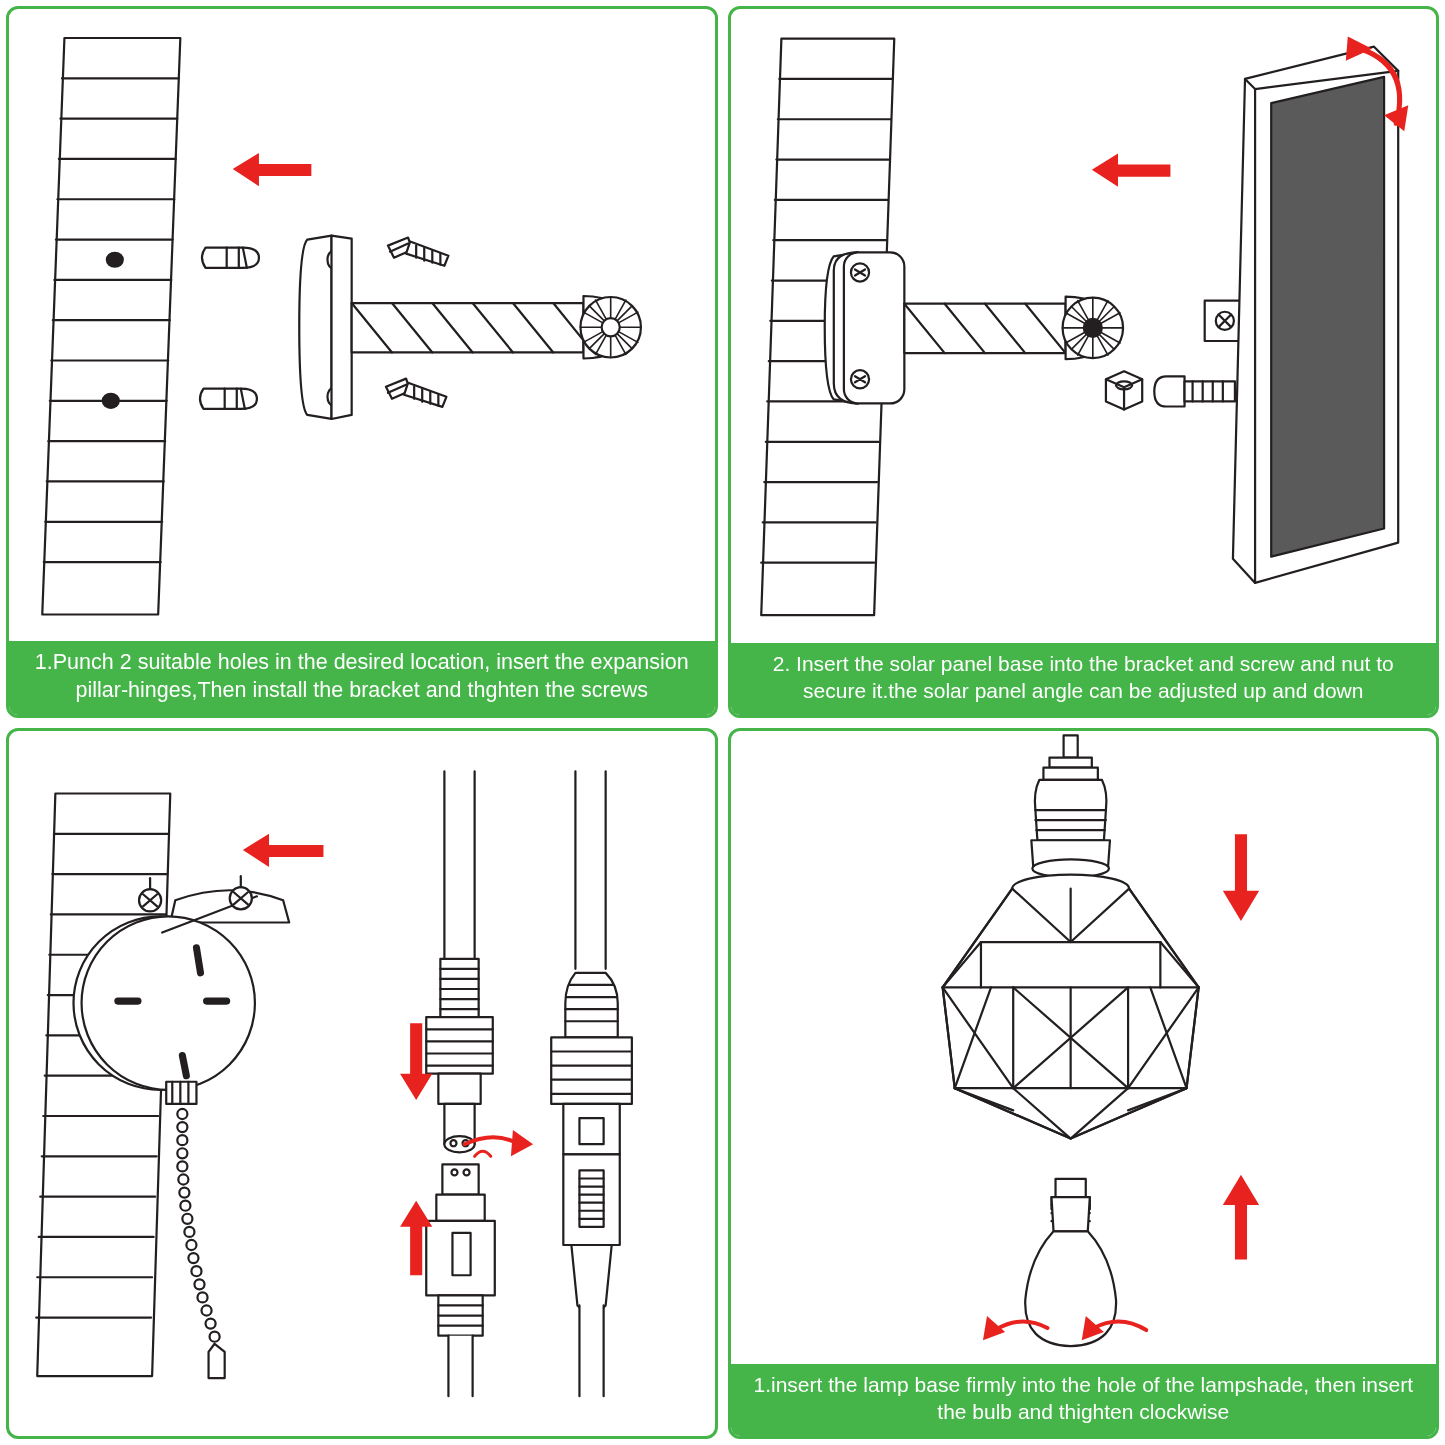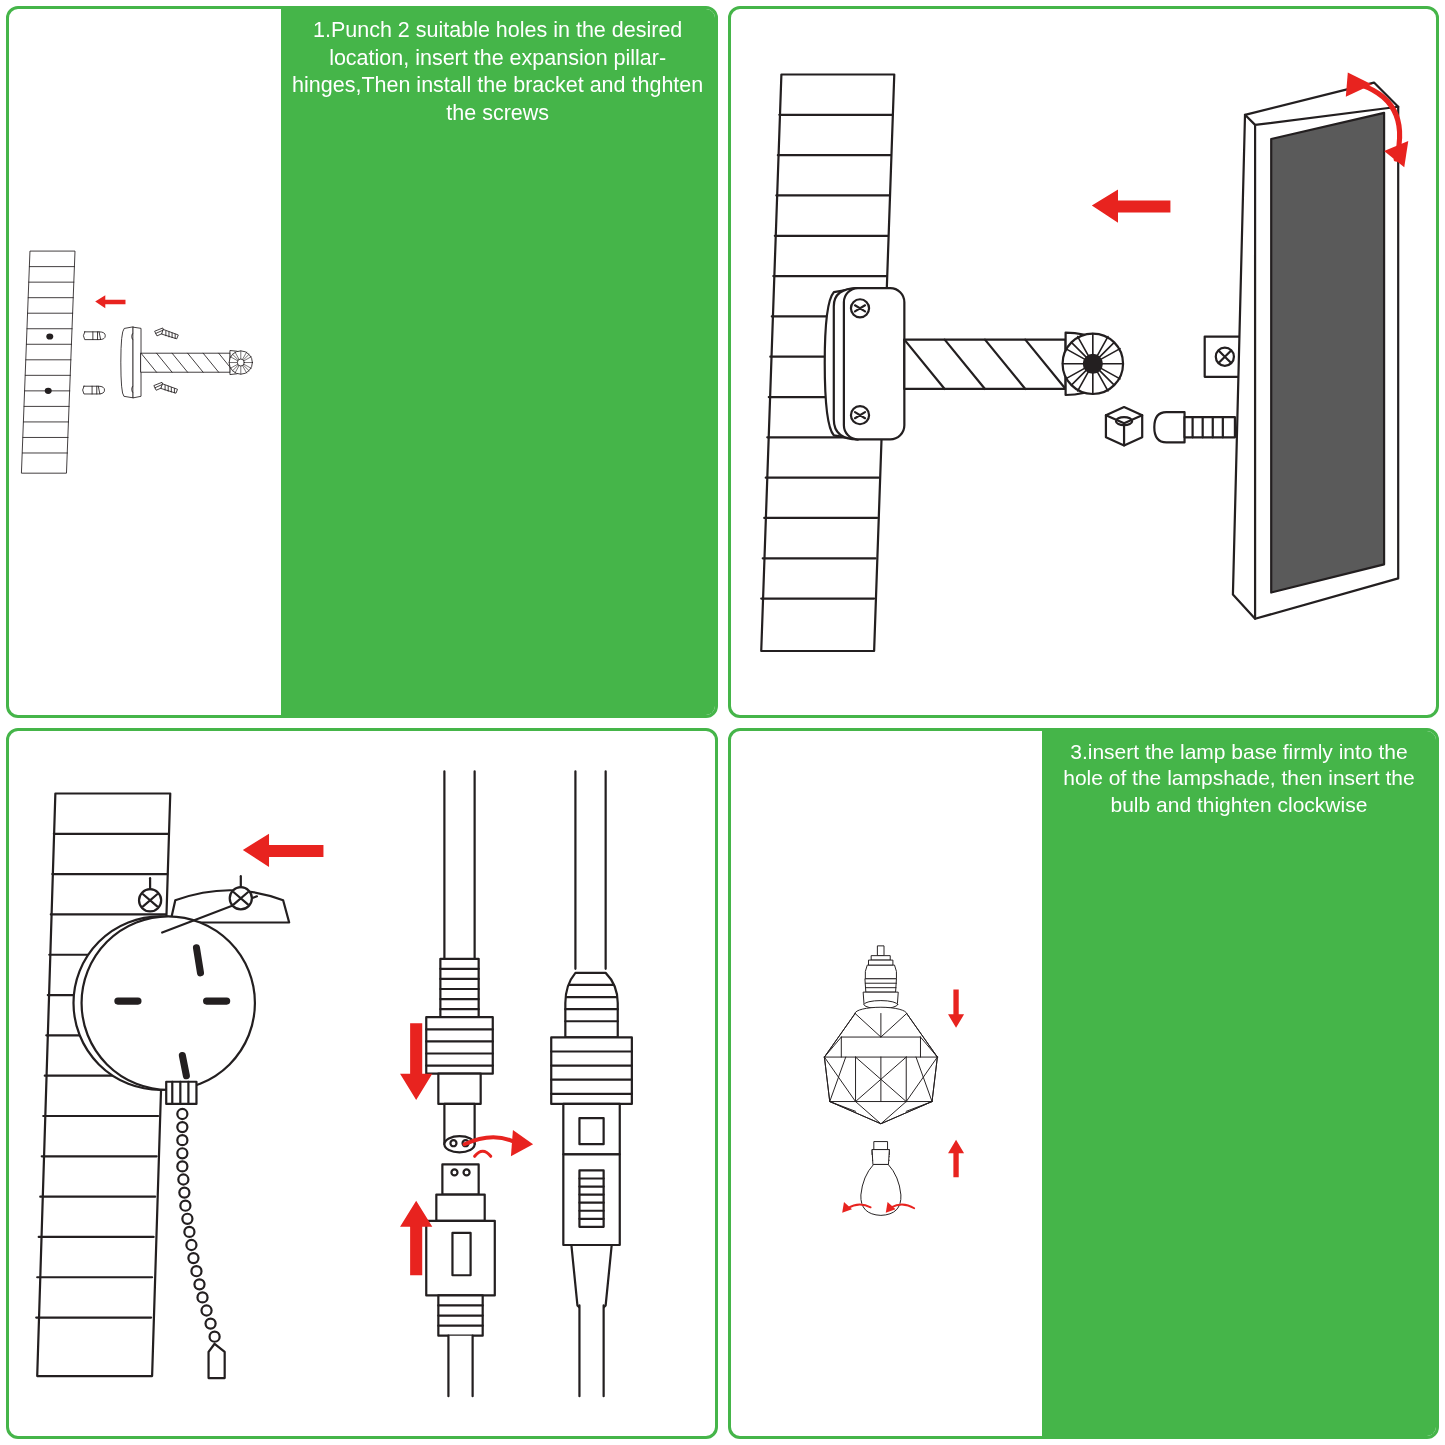--- a/index.html
+++ b/index.html
@@ -20,21 +20,21 @@
     display: grid;
     grid-template-columns: 1fr 1fr;
     grid-template-rows: 1fr 1fr;
     gap: 10px;
     padding: 6px;
     box-sizing: border-box;
   }
   .panel {
     position: relative;
     display: flex;
-    flex-direction: row;
+    flex-direction: column;
     border: 3px solid #45b549;
     border-radius: 12px;
     overflow: hidden;
     background: #ffffff;
     box-sizing: border-box;
   }
   .figure {
     position: relative;
     flex: 1 1 auto;
     overflow: hidden;
@@ -191,20 +191,21 @@
         </g>
         <g fill="none" stroke="#e8231f" stroke-width="5" stroke-linecap="round">
           <path d="M618 28 Q676 44 660 104"></path>
         </g>
         <g fill="#e8231f" stroke="none">
           <path d="M612 18 L636 30 L610 42 Z"></path>
           <path d="M648 96 L668 112 L672 86 Z"></path>
         </g>
       </svg>
     </div>
+    <div class="caption caption-2">2. Insert the solar panel base into the bracket and screw and nut to secure it.the solar panel angle can be adjusted up and down</div>
   </div>
 
   <div class="panel">
     <div class="figure">
       <svg viewBox="0 0 700 620" preserveAspectRatio="xMidYMid meet">
         <g stroke="#231f20" stroke-width="2.2" fill="none" stroke-linejoin="round" stroke-linecap="round">
 
           <g>
             <path d="M46 22 L160 22 L142 600 L28 600 Z" fill="#ffffff"></path>
             <path d="M44.5 62 L158.5 62 M43 102 L157 102 M41.5 142 L155.5 142 M40 182 L154 182
@@ -385,16 +386,16 @@
         <g stroke="#e8231f" stroke-width="4" fill="none" stroke-linecap="round">
           <path d="M262 590 Q288 574 314 588"></path>
           <path d="M360 588 Q386 574 412 590"></path>
         </g>
         <g fill="#e8231f" stroke="none">
           <path d="M254 576 L250 600 L272 592 Z"></path>
           <path d="M352 576 L348 600 L370 592 Z"></path>
         </g>
       </svg>
     </div>
-    <div class="caption caption-4">3.insert the lamp base firmly into the hole of the lampshade, then insert the bulb and thighten clockwise</div>
+    <div class="caption caption-4">1.insert the lamp base firmly into the hole of the lampshade, then insert the bulb and thighten clockwise</div>
   </div>
 
 </div>
 
 </body></html>

